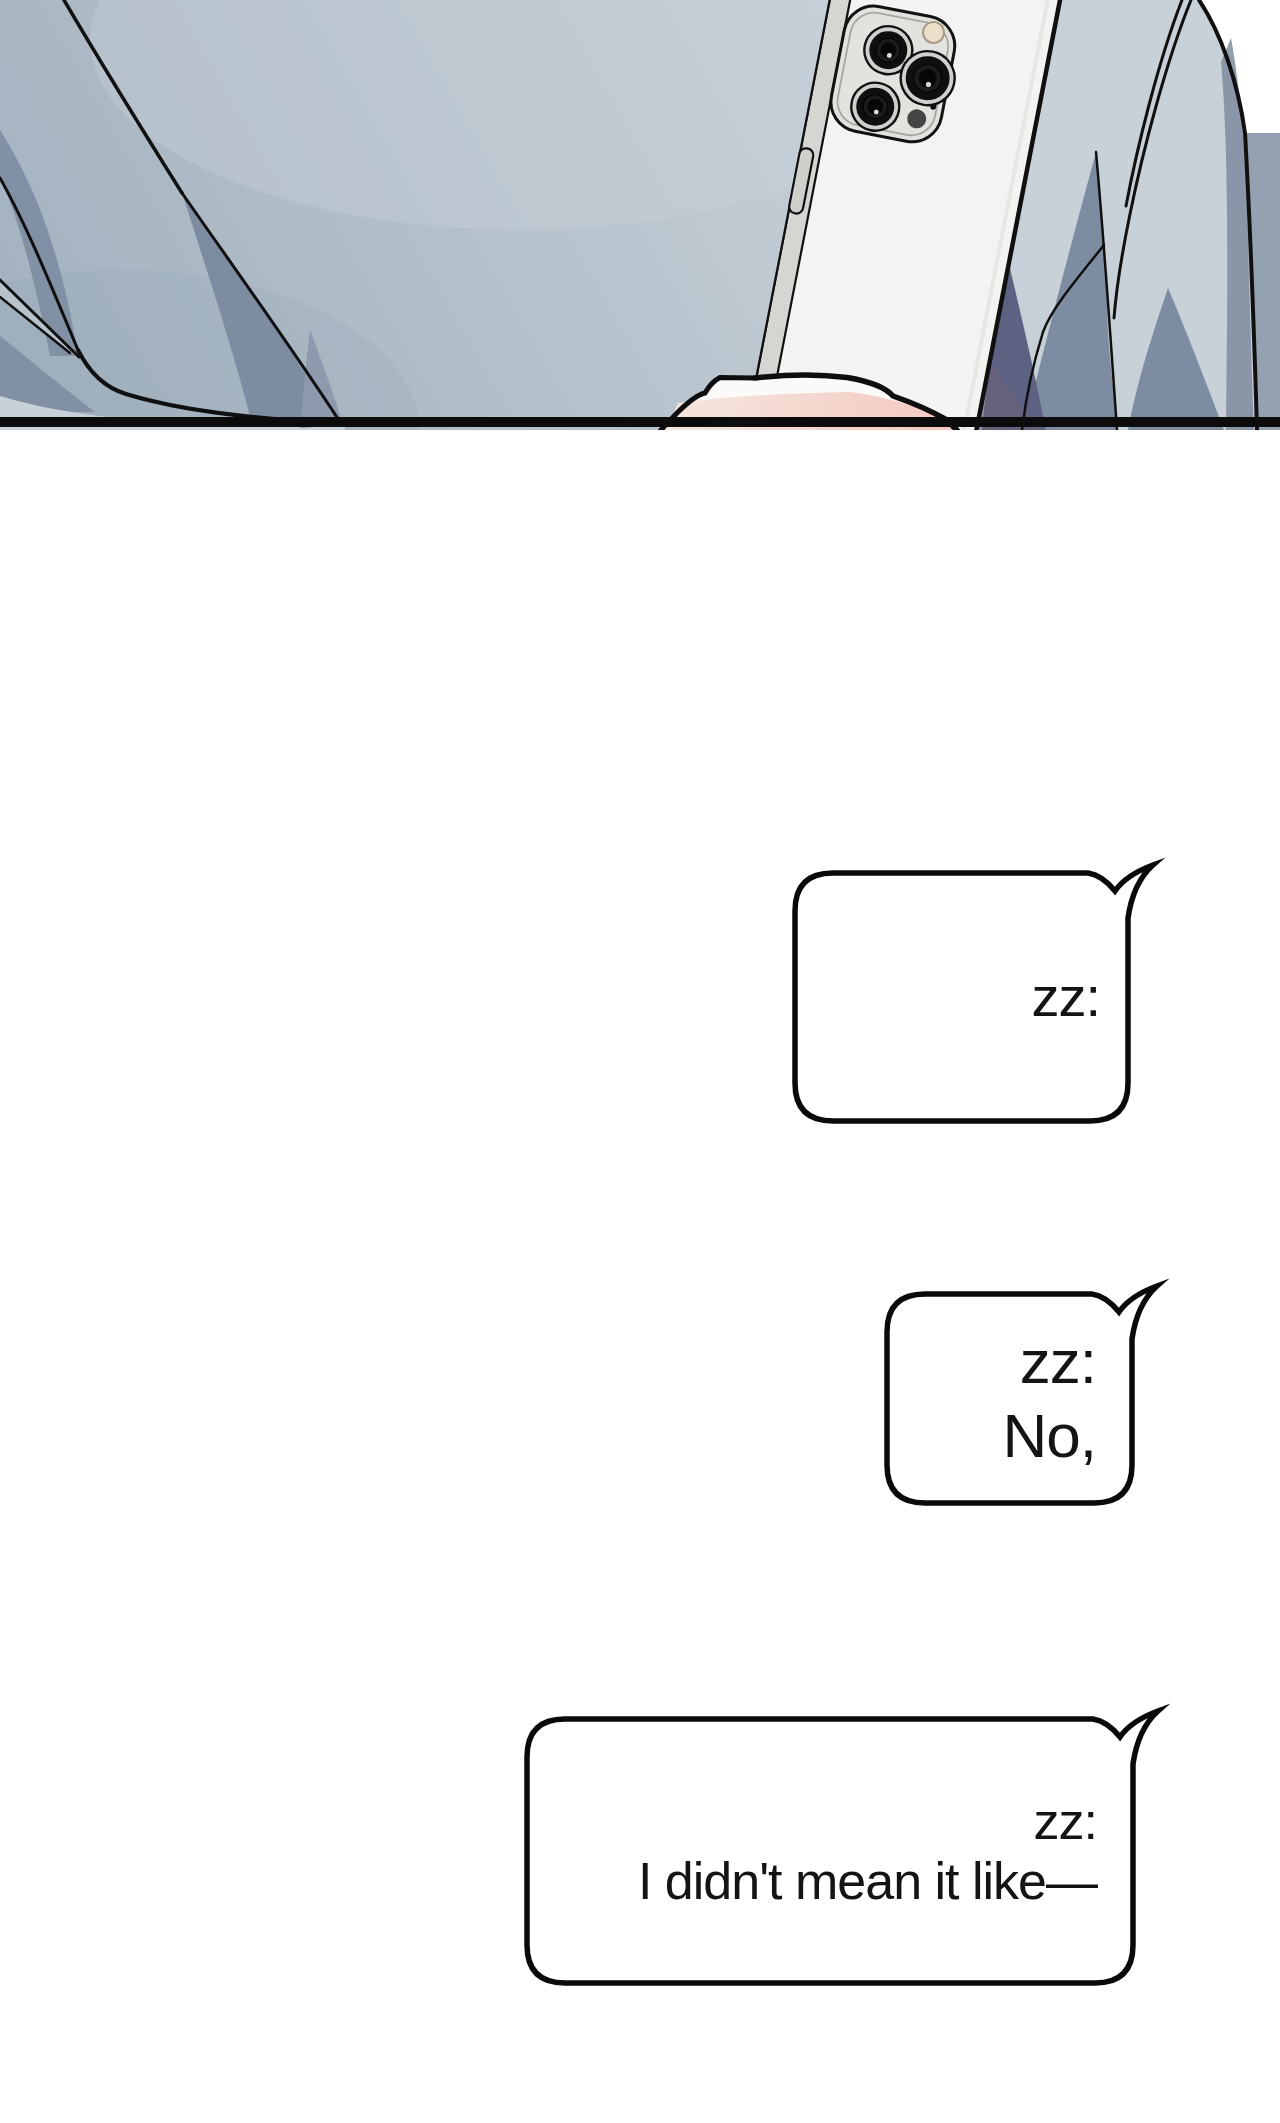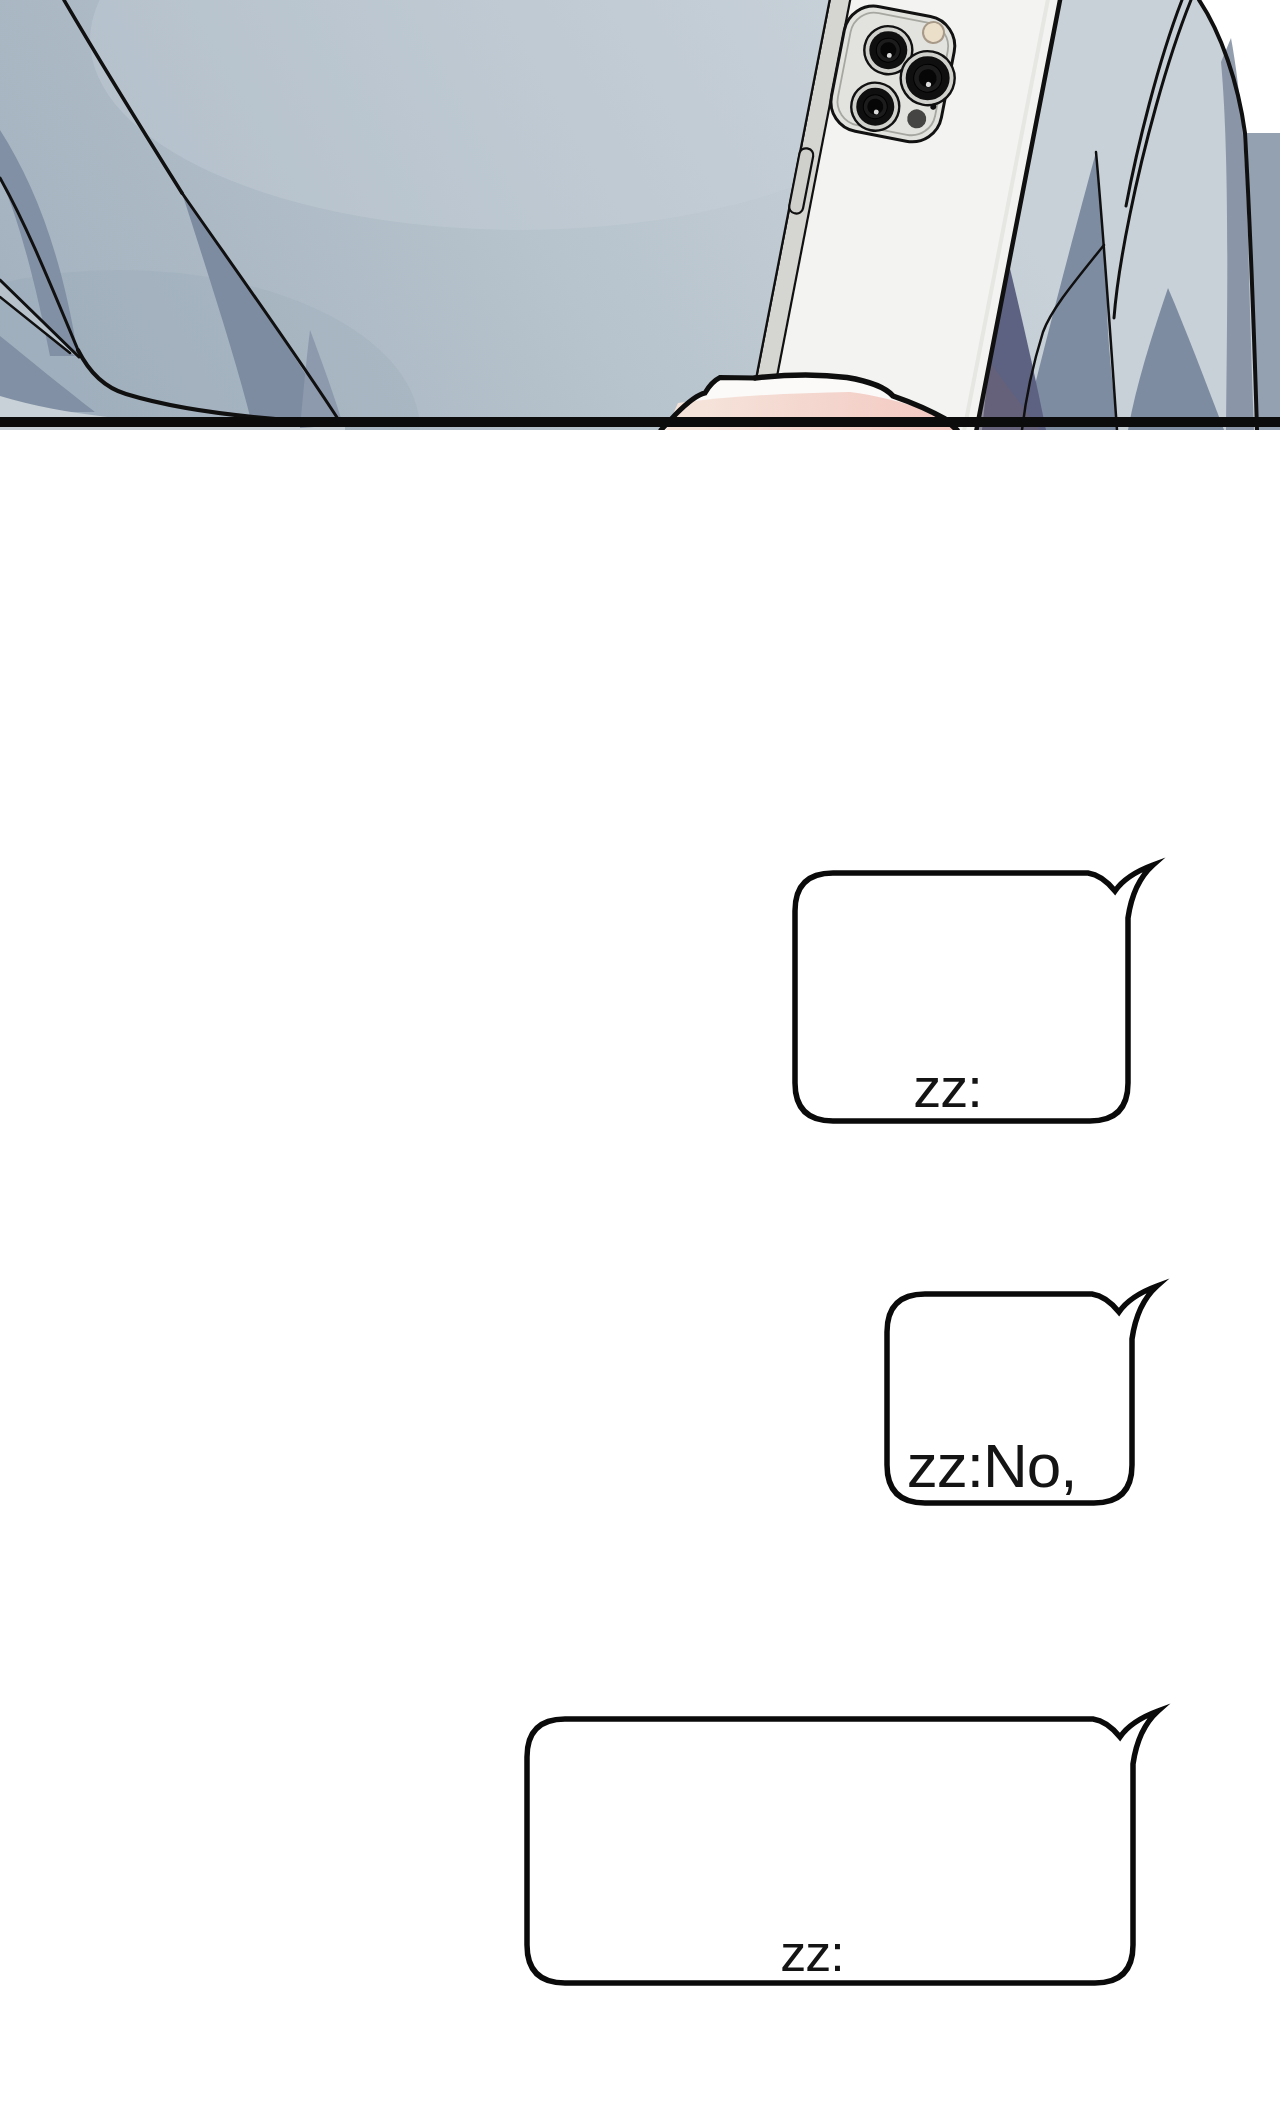--- a/index.html
+++ b/index.html
@@ -3,21 +3,21 @@
 <meta charset="utf-8">
 <style>
   html,body{margin:0;padding:0;background:#ffffff;}
   body{font-family:"Liberation Sans","DejaVu Sans",sans-serif;}
   #page{position:relative;width:1280px;height:2123px;background:#ffffff;overflow:hidden;}
   #panel-art{position:absolute;left:0;top:0;width:1280px;height:430px;}
   #panel-art svg{display:block;}
   .bubble{position:absolute;}
   .bubble-shape{position:absolute;pointer-events:none;}
   .bubble-text{
-    position:absolute;inset:0;display:flex;flex-direction:row;
+    position:absolute;inset:0;display:flex;flex-direction:column;
     justify-content:center;align-items:flex-end;
     color:#141414;letter-spacing:-1px;z-index:2;text-align:center;
   }
   .bubble-text .line{white-space:pre;}
   #bubble-1{left:795px;top:873px;width:333px;height:248px;}
   #bubble-1 .bubble-text{font-size:56px;line-height:66px;padding-right:28px;}
   #bubble-2{left:887px;top:1294px;width:245px;height:209px;}
   #bubble-2 .bubble-text{font-size:62px;line-height:74px;padding-right:36px;}
   #bubble-3{left:527px;top:1719px;width:606px;height:264px;}
   #bubble-3 .bubble-text{font-size:52px;line-height:60px;padding-right:36px;}
@@ -146,16 +146,17 @@
       <div class="line">No,</div>
     </div>
   </div>
 
   <div class="bubble" id="bubble-3">
       <svg class="bubble-shape" width="666" height="296" viewBox="-12 -20 666 296" style="left: -12px; top: -20px;">
         <path d="M38,0 H566 Q580,2 593,18 Q604,2 631,-8 Q611,10 606,45 V226 Q606,264 568,264 H38 Q0,264 0,226 V38 Q0,0 38,0 Z" fill="#ffffff" stroke="#0a0a0a" stroke-width="5.5" stroke-miterlimit="12"></path>
       </svg>
     <div class="bubble-text">
       <div class="line">zz:</div>
+      <div class="line">I didn't mean it like—</div>
     </div>
   </div>
 
 </div>
 
 </body></html>

